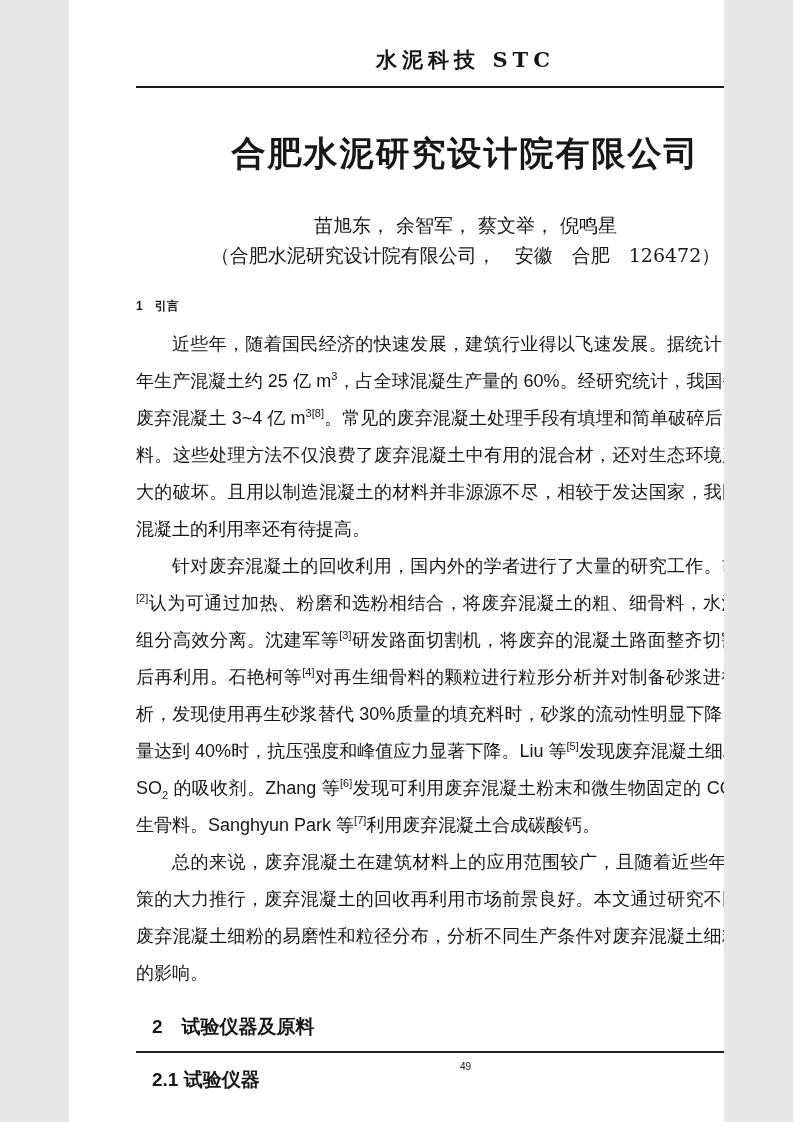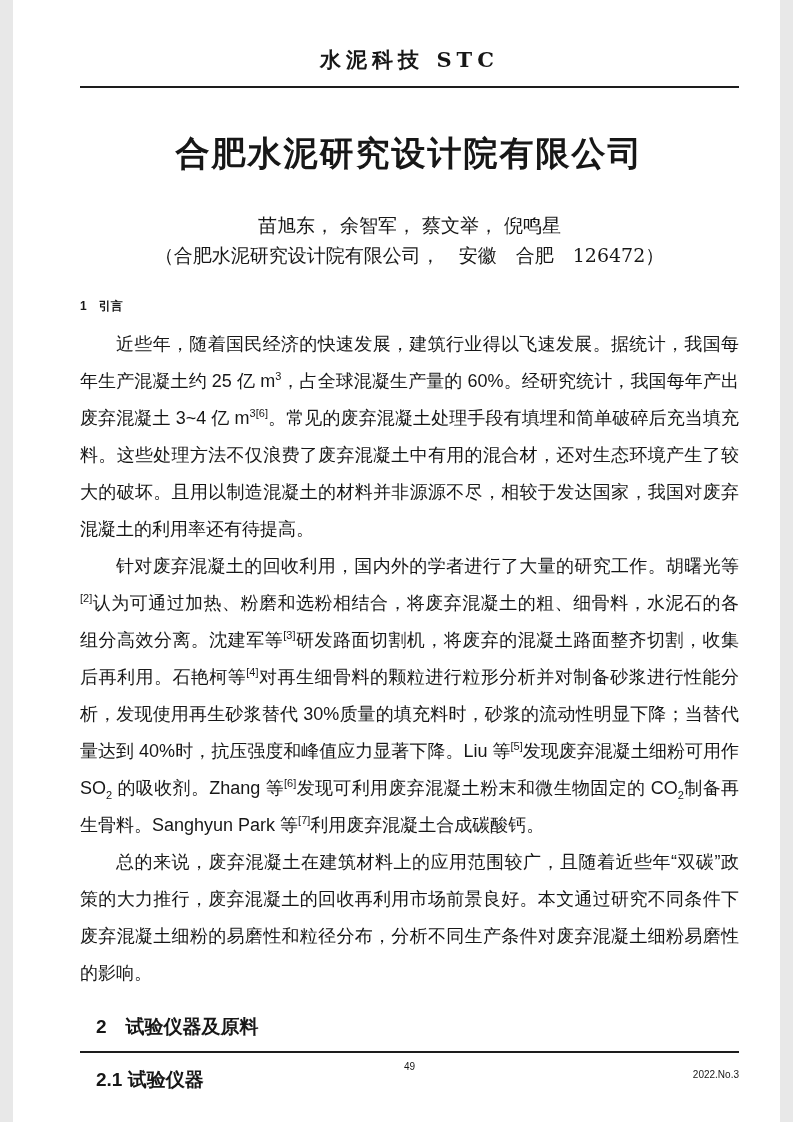--- a/index.html
+++ b/index.html
@@ -1,18 +1,18 @@
 <!DOCTYPE html>
 <html><head>
 <meta charset="utf-8">
 <style>
   html, body { margin: 0; padding: 0; background: #e8e8e8; }
   .page {
     position: relative;
-    width: 767px;
+    width: 655px;
     height: 1122px;
     margin: 0 auto;
     background: #ffffff;
     color: #171717;
     font-family: "Liberation Sans", "DejaVu Sans", sans-serif;
     overflow: hidden;
   }
   .content {
     position: absolute;
     left: 67px;
@@ -120,21 +120,21 @@
     <div class="header-rule"></div>
 
     <h1 class="article-title">合肥水泥研究设计院有限公司</h1>
 
     <div class="authors">苗旭东， 余智军， 蔡文举， 倪鸣星</div>
 
     <div class="affiliation">（合肥水泥研究设计院有限公司，　安徽　合肥　126472）</div>
 
     <h2 class="sec-heading">1　引言</h2>
 
-    <p class="body">近些年，随着国民经济的快速发展，建筑行业得以飞速发展。据统计，我国每年生产混凝土约 25 亿 m<sup>3</sup>，占全球混凝生产量的 60%。经研究统计，我国每年产出废弃混凝土 3~4 亿 m<sup>3[6]</sup>。常见的废弃混凝土处理手段有填埋和简单破碎后充当填充料。这些处理方法不仅浪费了废弃混凝土中有用的混合材，还对生态环境产生了较大的破坏。且用以制造混凝土的材料并非源源不尽，相较于发达国家，我国对废弃混凝土的利用率还有待提高。</p>
+    <p class="body">近些年，随着国民经济的快速发展，建筑行业得以飞速发展。据统计，我国每年生产混凝土约 25 亿 m<sup>3</sup>，占全球混凝生产量的 60%。经研究统计，我国每年产出废弃混凝土 3~4 亿 m<sup>3[8]</sup>。常见的废弃混凝土处理手段有填埋和简单破碎后充当填充料。这些处理方法不仅浪费了废弃混凝土中有用的混合材，还对生态环境产生了较大的破坏。且用以制造混凝土的材料并非源源不尽，相较于发达国家，我国对废弃混凝土的利用率还有待提高。</p>
 
     <p class="body">针对废弃混凝土的回收利用，国内外的学者进行了大量的研究工作。胡曙光等<sup>[2]</sup>认为可通过加热、粉磨和选粉相结合，将废弃混凝土的粗、细骨料，水泥石的各组分高效分离。沈建军等<sup>[3]</sup>研发路面切割机，将废弃的混凝土路面整齐切割，收集后再利用。石艳柯等<sup>[4]</sup>对再生细骨料的颗粒进行粒形分析并对制备砂浆进行性能分析，发现使用再生砂浆替代 30%质量的填充料时，砂浆的流动性明显下降；当替代量达到 40%时，抗压强度和峰值应力显著下降。Liu 等<sup>[5]</sup>发现废弃混凝土细粉可用作 SO<sub>2</sub> 的吸收剂。Zhang 等<sup>[6]</sup>发现可利用废弃混凝土粉末和微生物固定的 CO<sub>2</sub>制备再生骨料。Sanghyun Park 等<sup>[7]</sup>利用废弃混凝土合成碳酸钙。</p>
 
     <p class="body">总的来说，废弃混凝土在建筑材料上的应用范围较广，且随着近些年“双碳”政策的大力推行，废弃混凝土的回收再利用市场前景良好。本文通过研究不同条件下废弃混凝土细粉的易磨性和粒径分布，分析不同生产条件对废弃混凝土细粉易磨性的影响。</p>
 
     <h2 class="sec2-heading">2　试验仪器及原料</h2>
 
     <h3 class="sec2-heading">2.1 试验仪器</h3>
 
   </div>

